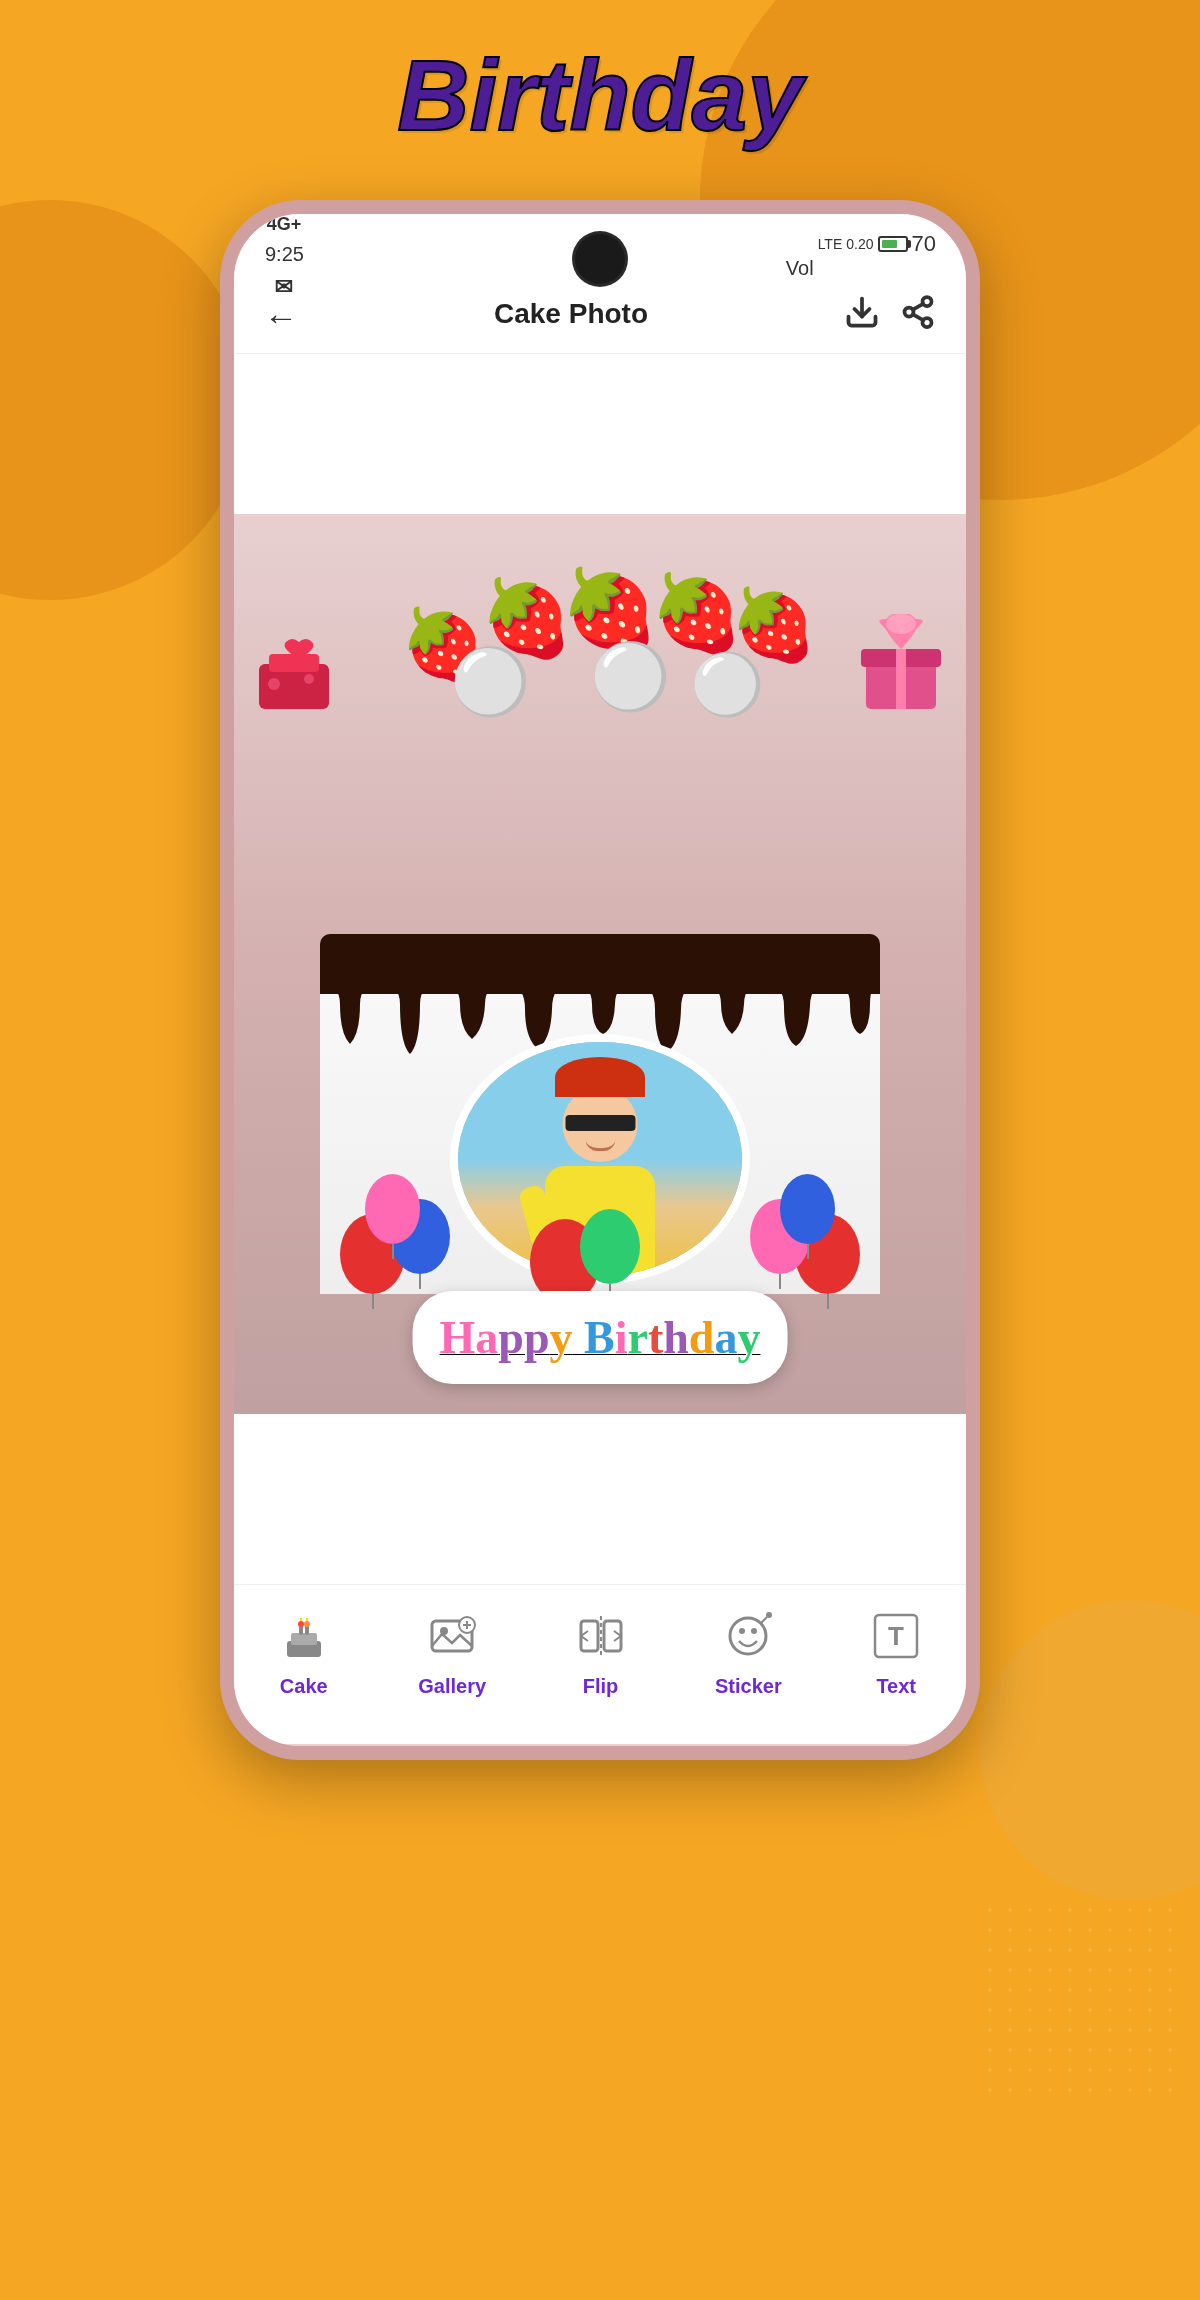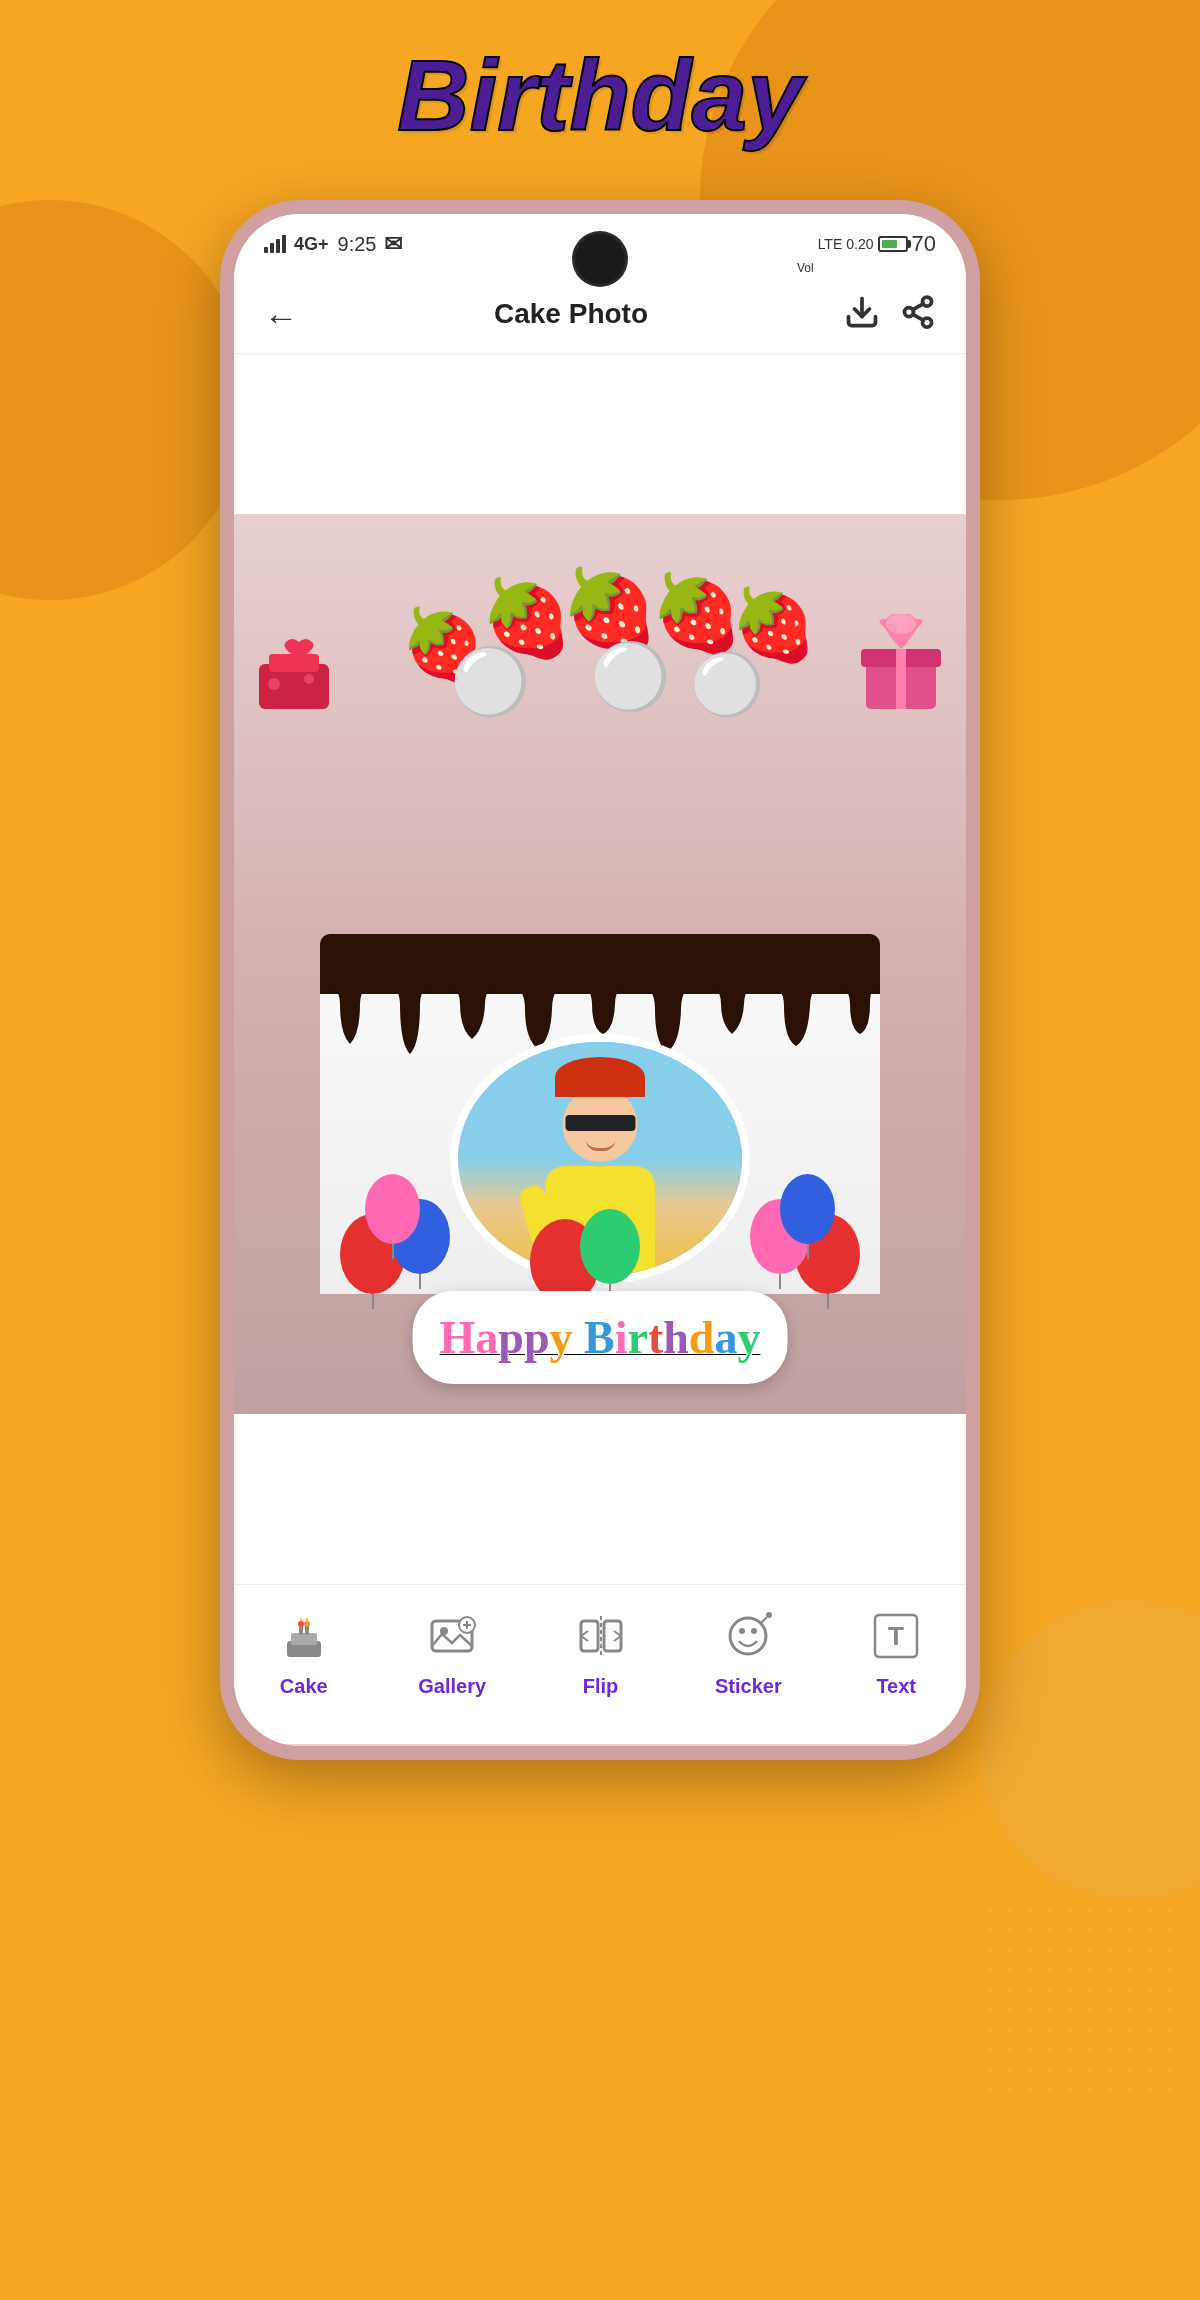--- a/index.html
+++ b/index.html
@@ -134,20 +134,21 @@
       font-size: 20px;
       color: #333;
     }
 
     .status-left {
       display: flex;
       align-items: center;
       gap: 8px;
       font-size: 18px;
       font-weight: 600;
+      flex-direction: column;
     }
 
     .status-right {
       display: flex;
       align-items: center;
       gap: 4px;
       font-size: 16px;
     }
 
     .battery-icon {
@@ -383,21 +384,21 @@
           <div class="signal-bar" style="height:6px"></div>
           <div class="signal-bar" style="height:10px"></div>
           <div class="signal-bar" style="height:14px"></div>
           <div class="signal-bar" style="height:18px"></div>
         </div>
         <span>4G+</span>
         <span style="font-size:20px;font-weight:400;margin-left:1px;">9:25</span>
         <span style="font-size:22px;">✉</span>
       </div>
       <div class="status-right">
-        <span style="font-size:12px;margin-top:48px;">Vol</span>
+        <span style="font-size:20px;margin-top:48px;">Vol</span>
         <span style="font-size:14px;">LTE</span>
         <span style="font-size:14px;">0.20</span>
         <div class="battery-icon">
           <div class="battery-fill"></div>
           <div class="battery-tip"></div>
         </div>
         <span style="font-size:22px;">70</span>
       </div>
     </div>
 

